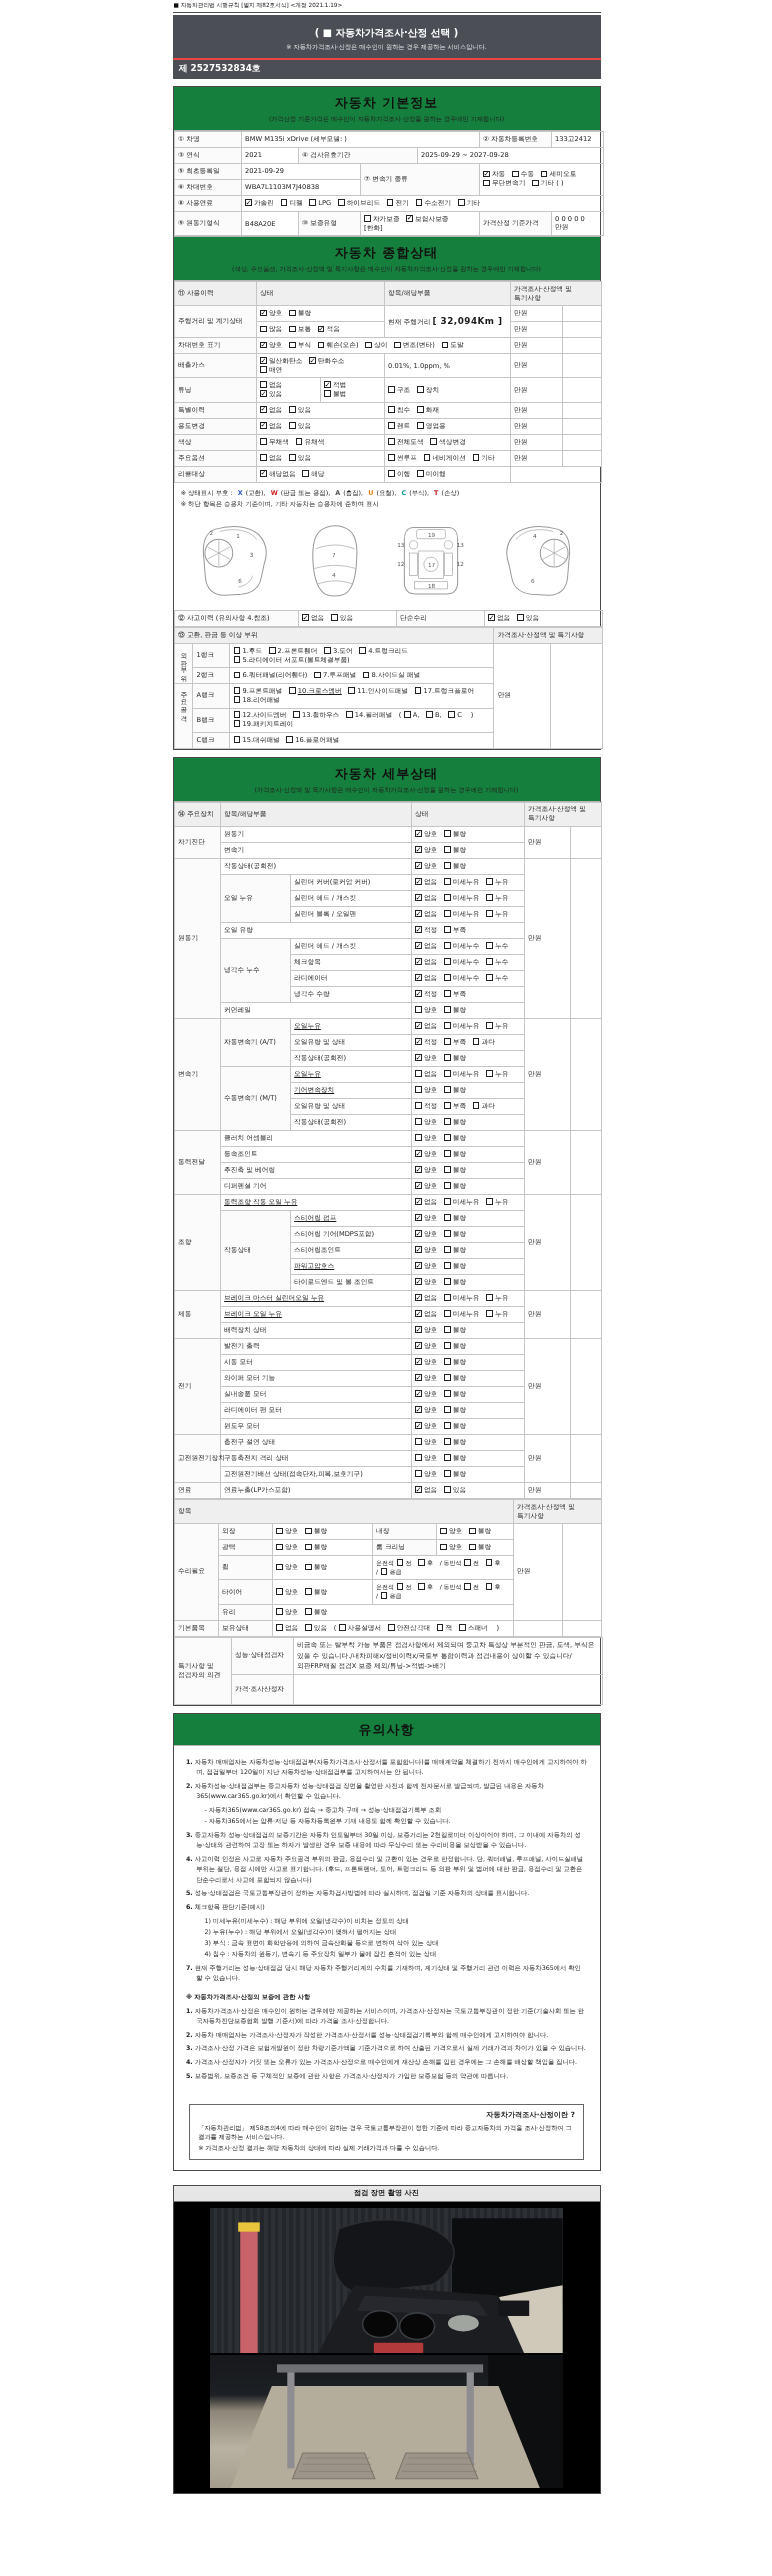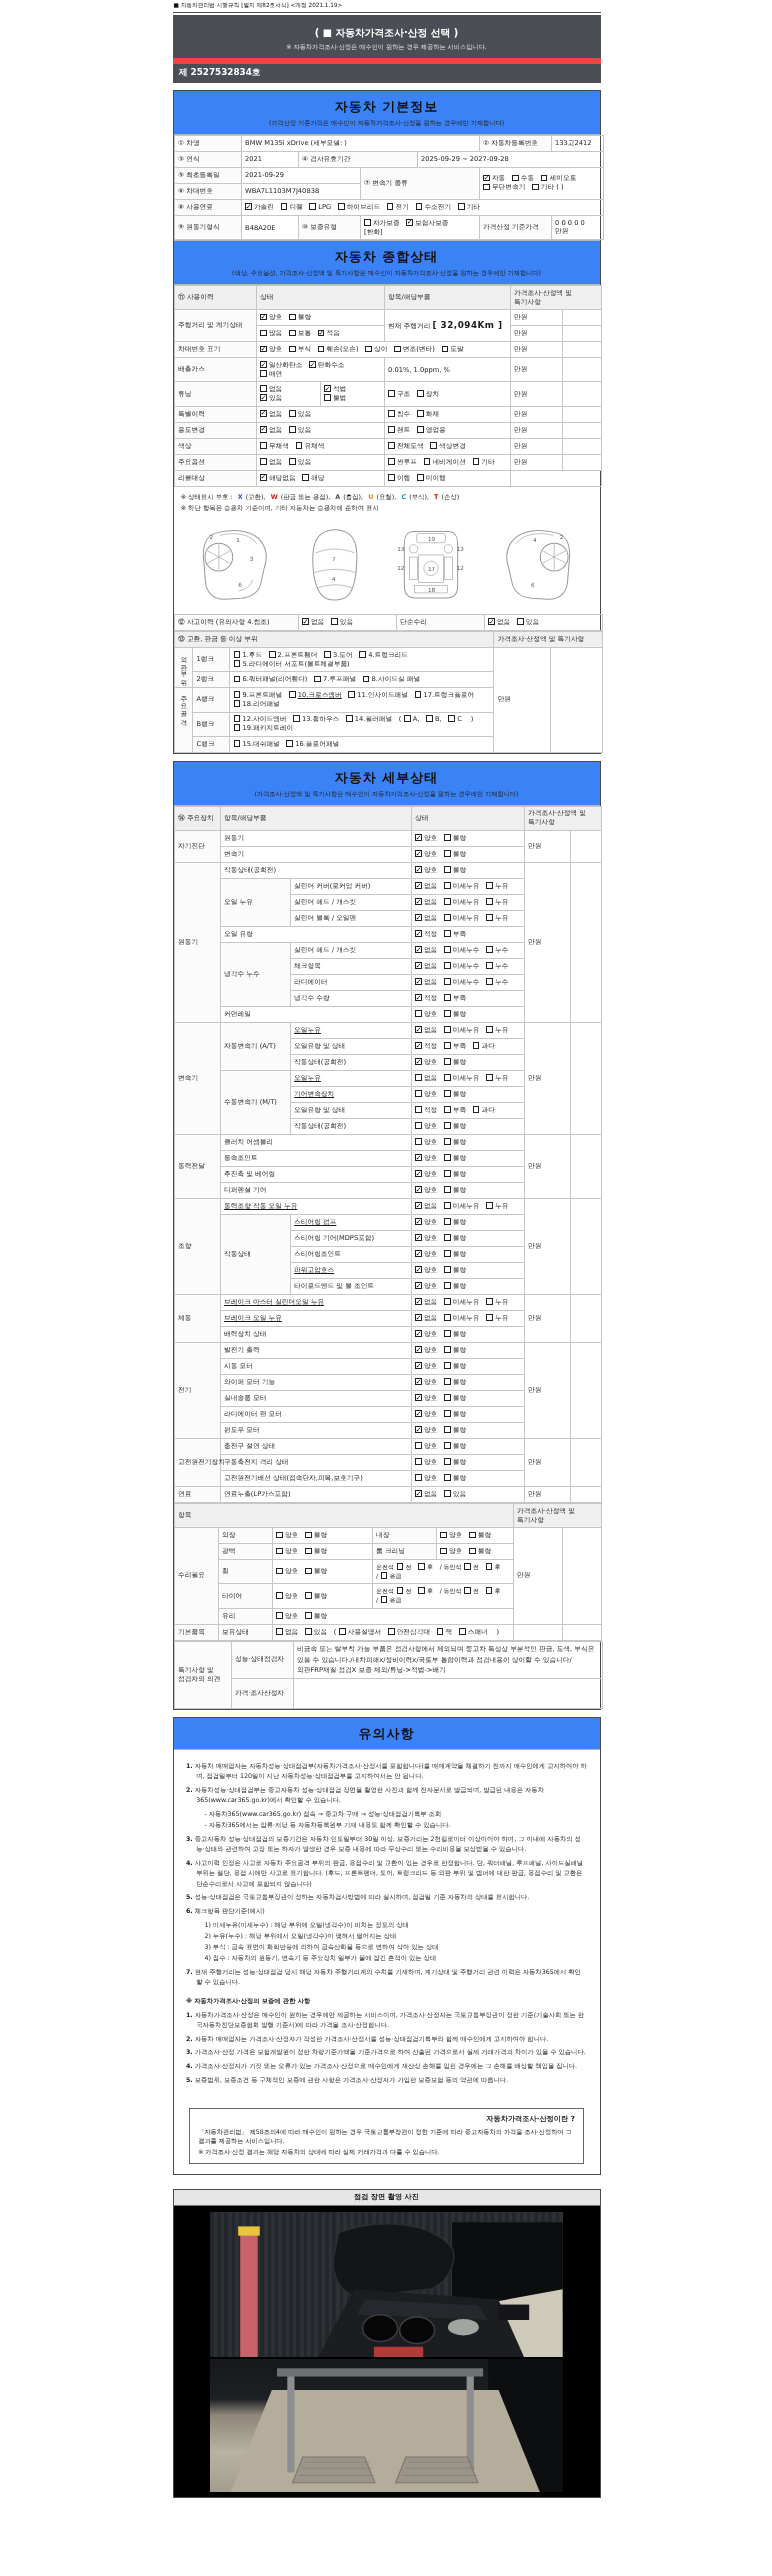--- a/index.html
+++ b/index.html
@@ -8,25 +8,25 @@
   .doc { width:428px; margin:0 auto; position:relative; padding-top:1px; }
   .top-note { font-size:5.7px; color:#111; padding:1px 0 1.5px 1px; }
   .rule { height:1.5px; background:#4a4d52; width:100%; }
 
   
   .mast { background:#4b4e54; color:#fff; margin-top:1.5px; }
   .mast-inner { padding:8.2px 5.2px 5.2px; text-align:center; }
   .m-title { font-size:17px; font-weight:bold; letter-spacing:1.5px; }
   .m-sub { font-size:9.8px; font-weight:bold; margin-top:4.1px; }
   .m-note { font-size:6.2px; color:#e3e3e3; margin-top:3.6px; }
-  .m-doc { border-top:6px solid #ef4444; padding:3.6px 6.2px; font-size:8.8px; font-weight:bold; text-align:left; }
+  .m-doc { border-top:2px solid #ef4444; padding:3.6px 6.2px; font-size:8.8px; font-weight:bold; text-align:left; }
 
   
   .block { border:1px solid #4a4a4a; margin-top:7.2px; background:#fff; }
-  .sec-head { background:#3b82f6; text-align:center; padding:6.7px 3.1px 5.7px; border-bottom:0.5px solid #b5b5b5; }
+  .sec-head { background:#15803d; text-align:center; padding:6.7px 3.1px 5.7px; border-bottom:0.5px solid #b5b5b5; }
   .sh-title { font-size:13px; font-weight:bold; letter-spacing:1px; color:#111; }
   .sh-sub { font-size:6.2px; margin-top:3.6px; color:#222; }
 
   table.t { width:100%; border-collapse:collapse; table-layout:fixed; }
   table.t th, table.t td { border:0.5px solid #c6c6c6; padding:2.6px 3.6px; font-size:6.7px; height:16px; vertical-align:middle; text-align:left; word-break:keep-all; }
   table.t th { background:#efefef; font-weight:normal; }
   td.lab, th.lab { background:#fbfbfb; }
   td.grp { background:#fbfbfb; text-align:center; }
   td.price { text-align:center; color:#222; }
   td.blank { background:#fff; }

